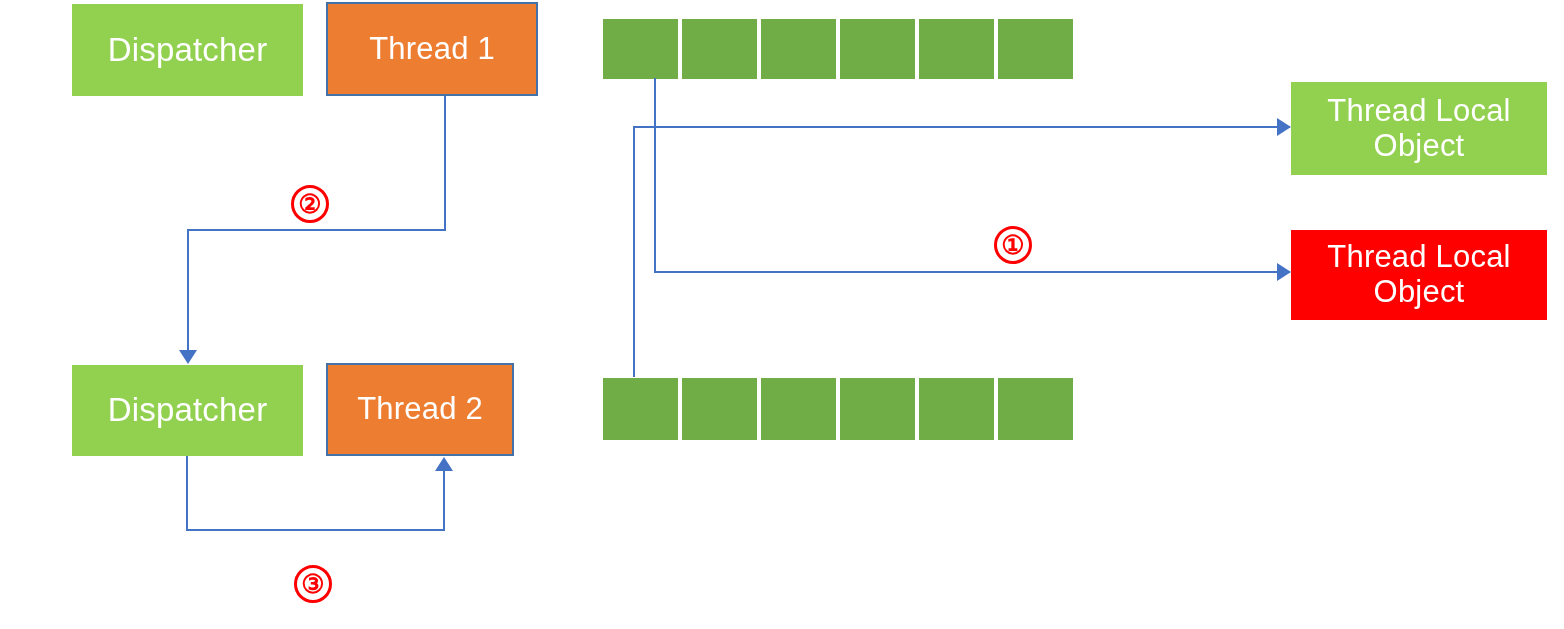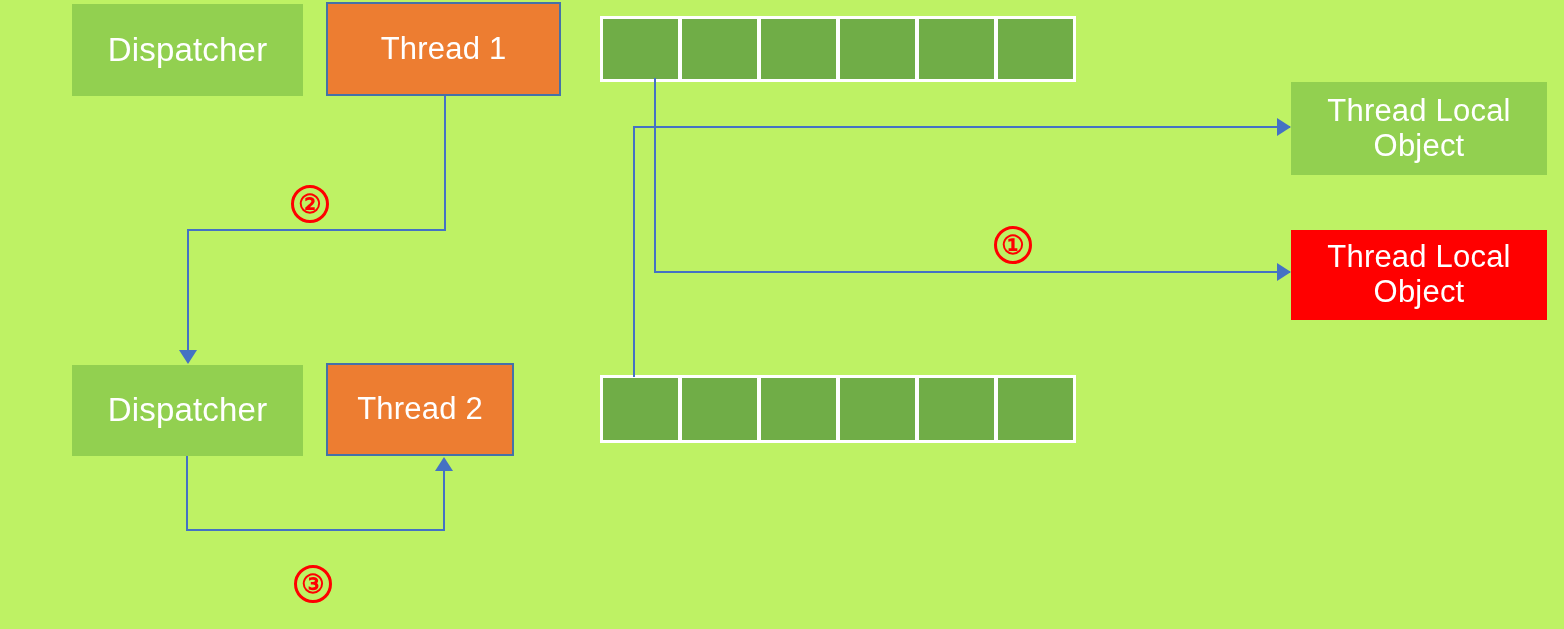--- a/index.html
+++ b/index.html
@@ -1,19 +1,19 @@
 <!DOCTYPE html>
 <html><head>
 <meta charset="utf-8">
 <style>
   html,body{margin:0;padding:0;background:#000;}
   #root{
     position:relative;
     width:1564px;height:629px;
-    background:#bef264;
+    background:#ffffff;
     font-family:"Liberation Sans", sans-serif;
     overflow:hidden;
   }
   .box{
     position:absolute;
     display:flex;align-items:center;justify-content:center;
     text-align:center;
     color:#ffffff;
     font-weight:400;
     line-height:1.12;
@@ -95,21 +95,21 @@
 </style>
 </head>
 <body>
 
 <div id="root">
 
   <div class="box box-dispatcher" style="left:72px;top:4px;width:231px;height:92px;">
     <span>Dispatcher</span>
   </div>
 
-  <div class="box box-thread" style="left:326px;top:2px;width:235px;height:94px;">
+  <div class="box box-thread" style="left:326px;top:2px;width:212px;height:94px;">
     <span>Thread 1</span>
   </div>
 
   <div class="box box-dispatcher" style="left:72px;top:365px;width:231px;height:91px;">
     <span>Dispatcher</span>
   </div>
 
   <div class="box box-thread" style="left:326px;top:363px;width:188px;height:93px;">
     <span>Thread 2</span>
   </div>

